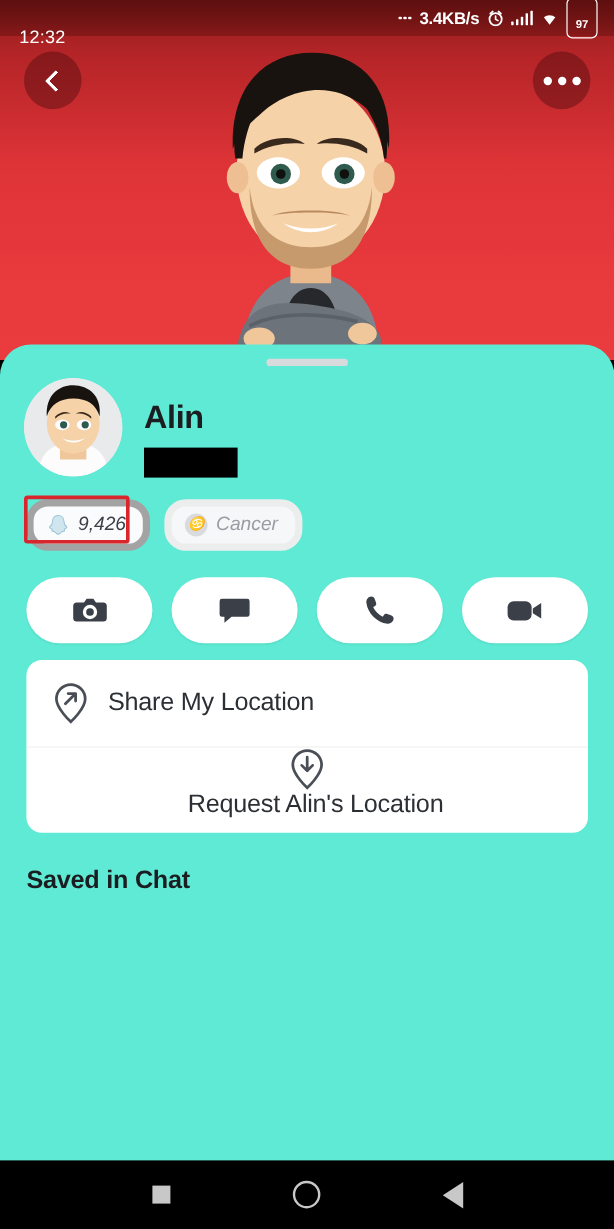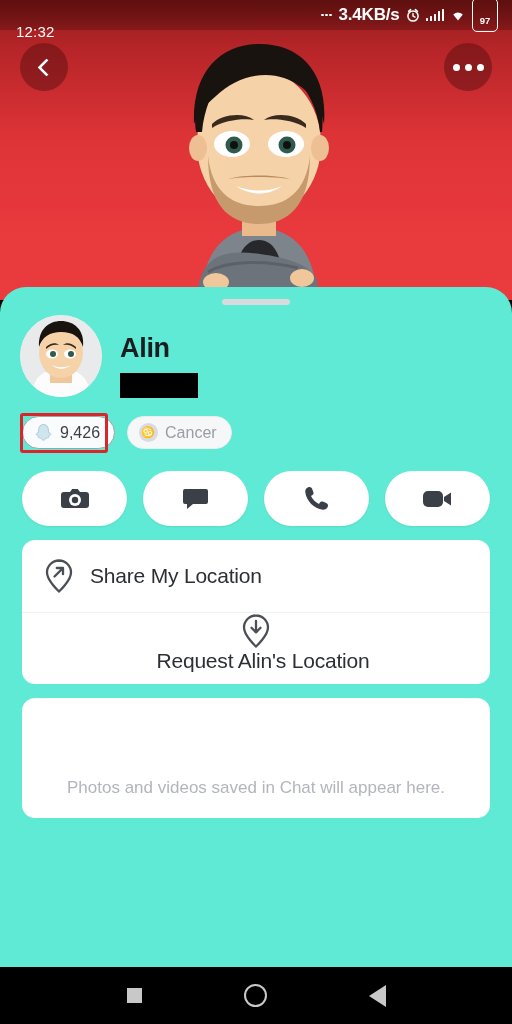--- a/index.html
+++ b/index.html
@@ -18,21 +18,21 @@
 
   
   .statusbar {
     position:absolute; left:0; top:0; width:512px; height:30px;
     display:flex; align-items:center; justify-content:space-between;
     padding:0 14px 0 16px; color:#fff; z-index:40;
     background:linear-gradient(180deg,rgba(90,14,14,.92) 0%,rgba(110,18,18,.55) 100%);
   }
   .sb-time { font-size:15px; font-weight:normal; letter-spacing:.2px;margin-top:33px; }
   .sb-right { display:flex; align-items:center; gap:6px; }
-  .sb-net { font-size:17px; font-weight:bold; letter-spacing:-.2px; }
+  .sb-net { font-size:14px; font-weight:bold; letter-spacing:-.2px; }
   .sb-dots { display:inline-flex; gap:1.5px; align-items:flex-end; margin-right:1px; }
   .sb-dots i { width:2.5px; height:2.5px; background:#fff; border-radius:50%; display:block; }
   .sig { display:flex; align-items:flex-end; gap:1.5px; height:12px; }
   .sig i { width:2.5px; background:#fff; display:block; border-radius:.5px; }
   .sig i:nth-child(1){height:3px} .sig i:nth-child(2){height:5px}
   .sig i:nth-child(3){height:7.5px} .sig i:nth-child(4){height:10px} .sig i:nth-child(5){height:12px}
   .batt {
     border:1.4px solid #fff; border-radius:5px; padding:16px 4px;
     font-size:9.5px; font-weight:bold; height:14px; line-height:12px; min-width:26px; text-align:center;
   }
@@ -72,22 +72,22 @@
     flex:0 0 82px; overflow:hidden; position:relative;
   }
   .name-col { padding:18px 0 0 18px; }
   .display-name { font-size:27px; font-weight:bold; color:#1b1d21; letter-spacing:-.3px; }
   .redact { width:78px; height:25px; background:#000; margin-top:9px; }
 
   
   .badges { display:flex; align-items:center; gap:12px; padding:18px 0 0 22px; }
   .badge {
     display:flex; align-items:center; gap:7px;
-    background:#fafbfc; border:1px solid #a3a3a3; border-radius:18px;
-    padding:6px 14px 6px 11px; cursor:pointer;
+    background:#fafbfc; border:6px solid #a3a3a3; border-radius:18px;
+    padding:6px 14px 6px 11px; cursor:pointer;font-style:italic;
   }
   .badge-text { font-size:16px; color:#3c3f45; }
   .badge.zodiac .badge-text { color:#9a9da3; }
   .badge.zodiac { background:#f6f7f8; border-color:#eceded; }
   .ghost { width:19px; height:19px; }
   .zodiac-icon {
     width:19px; height:19px; border-radius:50%; background:#d9dbdf;
     display:flex; align-items:center; justify-content:center;
     font-size:11px; color:#ffffff; line-height:1;
   }
@@ -298,23 +298,21 @@
         <span class="row-icon">
           <svg width="30" height="36" viewBox="0 0 30 36">
             <path d="M15 2.5 C8.4 2.5 3 7.9 3 14.5 C3 22.5 15 33.5 15 33.5 C15 33.5 27 22.5 27 14.5 C27 7.9 21.6 2.5 15 2.5 Z" fill="none" stroke="#4a4f57" stroke-width="2.3"></path>
             <path d="M15 8 v11 M10.5 14.8 L15 19.4 L19.5 14.8" stroke="#4a4f57" stroke-width="2.3" fill="none" stroke-linecap="round" stroke-linejoin="round"></path>
           </svg>
         </span>
         <span class="row-label">Request Alin's Location</span>
       </div>
     </div>
 
-    <div class="empty-card">
-      <div class="empty-text">Photos and videos saved in Chat will appear here.</div>
-    </div>
+    <div class="section-title">Saved in Chat</div>
   </div>
 
   <div class="score-highlight"></div>
 
   <div class="navbar">
     <span class="nav-sq"></span>
     <span class="nav-ci"></span>
     <span class="nav-tri"></span>
   </div>
 

